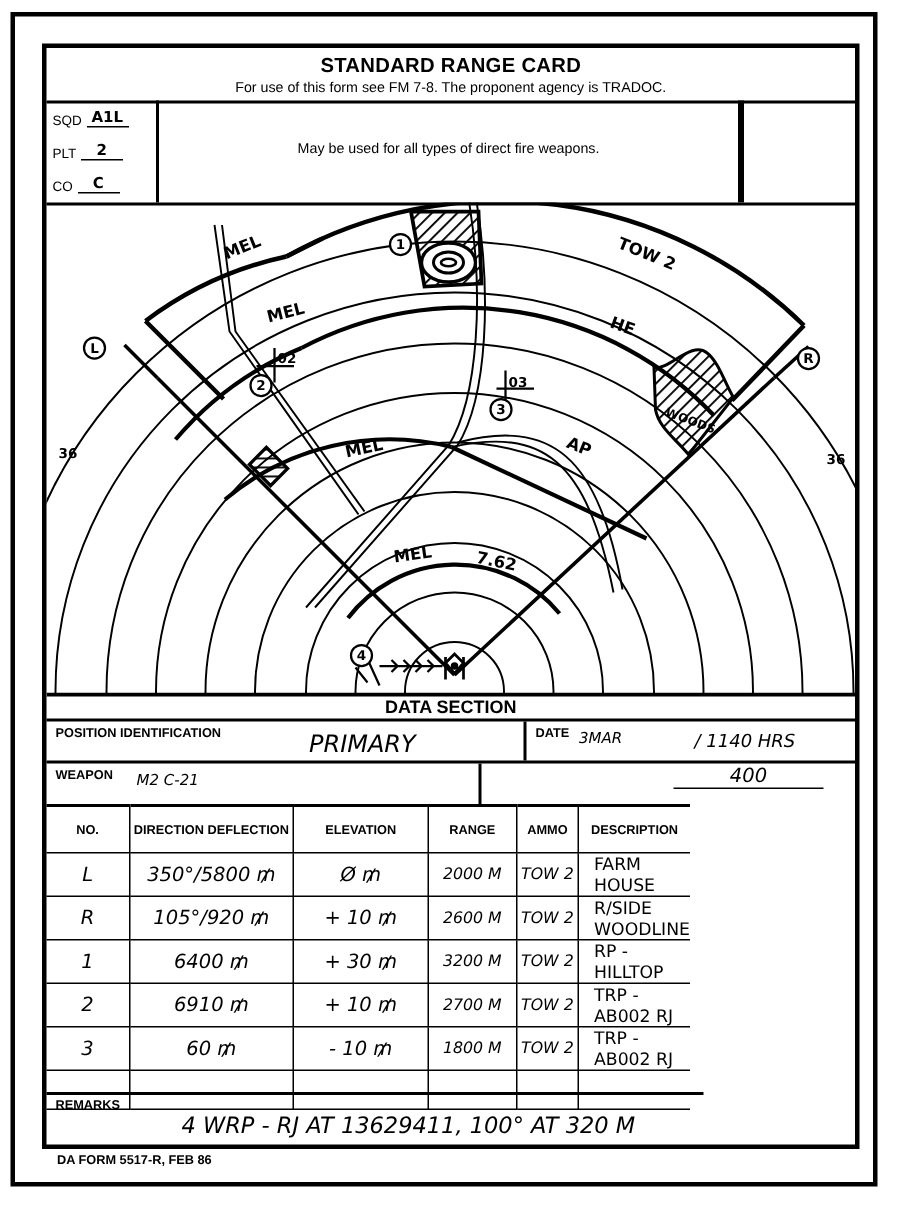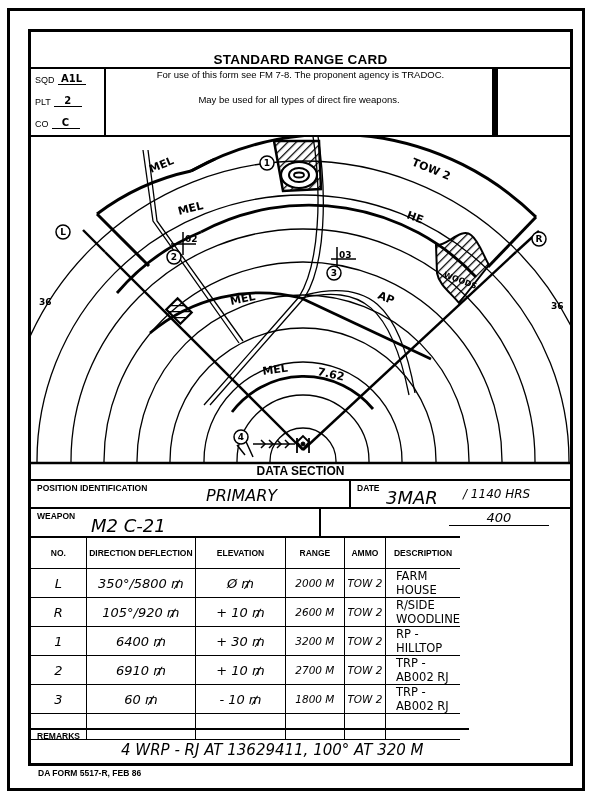--- a/index.html
+++ b/index.html
@@ -1,38 +1,38 @@
 <!DOCTYPE html>
 <html><head>
 <meta charset="utf-8">
 <style>
   html, body { margin: 0; padding: 0; background: #ffffff; }
   body { width: 600px; height: 803px; position: relative; overflow: hidden; font-family: "Liberation Sans", sans-serif; color: #000; }
   .outer-frame { position: absolute; left: 7px; top: 8px; width: 578px; height: 783px; border: 3px solid #000; box-sizing: border-box; }
   .form { position: absolute; left: 28px; top: 29px; width: 545px; height: 737px; border: 3px solid #000; box-sizing: border-box; }
   .title-block { position: absolute; left: 0; top: 0; width: 539px; height: 35px; border-bottom: 2px solid #000; text-align: center; }
-  .title { font-weight: bold; font-size: 13.5px; margin-top: 20px; letter-spacing: 0.2px; }
+  .title { font-weight: bold; font-size: 13.5px; margin-top: 4px; letter-spacing: 0.2px; }
   .subtitle { font-size: 9.5px; margin-top: 2px; }
   .id-block { position: absolute; left: 0; top: 35px; width: 539px; height: 68px; border-bottom: 2px solid #000; }
   .id-left { position: absolute; left: 0; top: 0; width: 73px; height: 68px; border-right: 2px solid #000; font-size: 9px; }
   .id-row { position: absolute; left: 4px; height: 16px; display: flex; align-items: flex-end; }
   .id-row .lbl { margin-right: 3px; }
   .id-row .val { display: inline-block; width: 28px; border-bottom: 1.5px solid #000; text-align: center; font-family: "DejaVu Sans", sans-serif; font-weight: bold; font-size: 10px; line-height: 11px; }
-  .id-mid { position: absolute; left: 75px; top: 0; width: 386px; height: 68px; border-right: 6px solid #000000; text-align: center; font-size: 9.5px; }
+  .id-mid { position: absolute; left: 75px; top: 0; width: 386px; height: 68px; border-right: 4px solid #000000; text-align: center; font-size: 9.5px; }
   .id-mid span { position: absolute; left: 0; right: 0; top: 27px; }
   .id-right { position: absolute; left: 463px; top: 0; width: 76px; height: 68px; text-align: center; }
   .id-right .mn { position: absolute; left: 0; right: 0; top: 38px; font-size: 8.5px; font-weight: bold; line-height: 11px; }
   .sketch { position: absolute; left: 0; top: 103px; width: 539px; height: 330px; }
   .sketch svg { position: absolute; left: 0; top: 0; }
   .hand { font-family: "DejaVu Sans", sans-serif; }
   .data-title { position: absolute; left: 0; right: 0; top: 432px; text-align: center; font-weight: bold; font-size: 12px; }
   .data { position: absolute; left: 0; top: 447px; width: 539px; }
   .row { position: absolute; left: 0; width: 539px; border-top: 2px solid #000; box-sizing: border-box; }
   .cell-lbl { position: absolute; font-size: 8.5px; font-weight: bold; }
-  .hw { position: absolute; font-family: "DejaVu Sans", sans-serif; font-style: italic; font-size: 18px; }
+  .hw { position: absolute; font-family: "DejaVu Sans", sans-serif; font-style: italic; font-size: 10px; }
   .vline { position: absolute; top: 0; bottom: 0; border-left: 2px solid #000; }
   table.grid { position: absolute; left: 0; top: 57px; width: 429px; border-collapse: collapse; }
   table.grid td, table.grid th { border: 1.5px solid #000; padding: 0; text-align: center; vertical-align: middle; }
   table.grid tr:first-child th { border-top: 2px solid #000; }
   table.grid th { height: 30px; font-size: 8.5px; font-weight: bold; line-height: 10px; }
   table.grid td { height: 25px; font-family: "DejaVu Sans", sans-serif; font-style: italic; font-size: 13px; }
   table.grid td.sm { font-size: 10.5px; }
   table.grid td.desc { text-align: left; padding-left: 10px; font-size: 11.5px; font-style: normal; }
   table.grid tr td:first-child, table.grid tr th:first-child { border-left: none; }
   table.grid tr td:last-child, table.grid tr th:last-child { border-right: none; }

